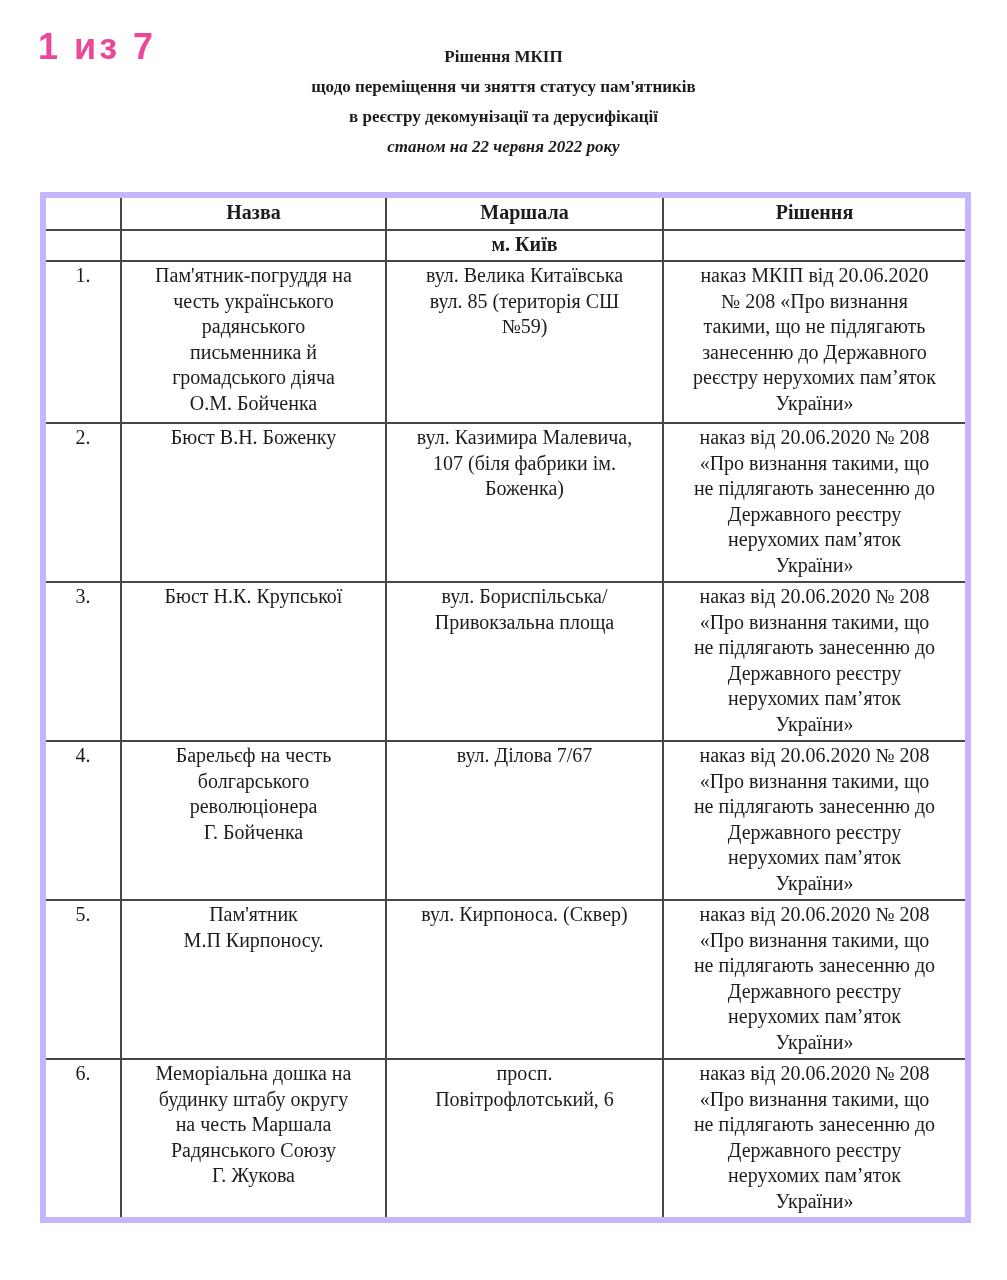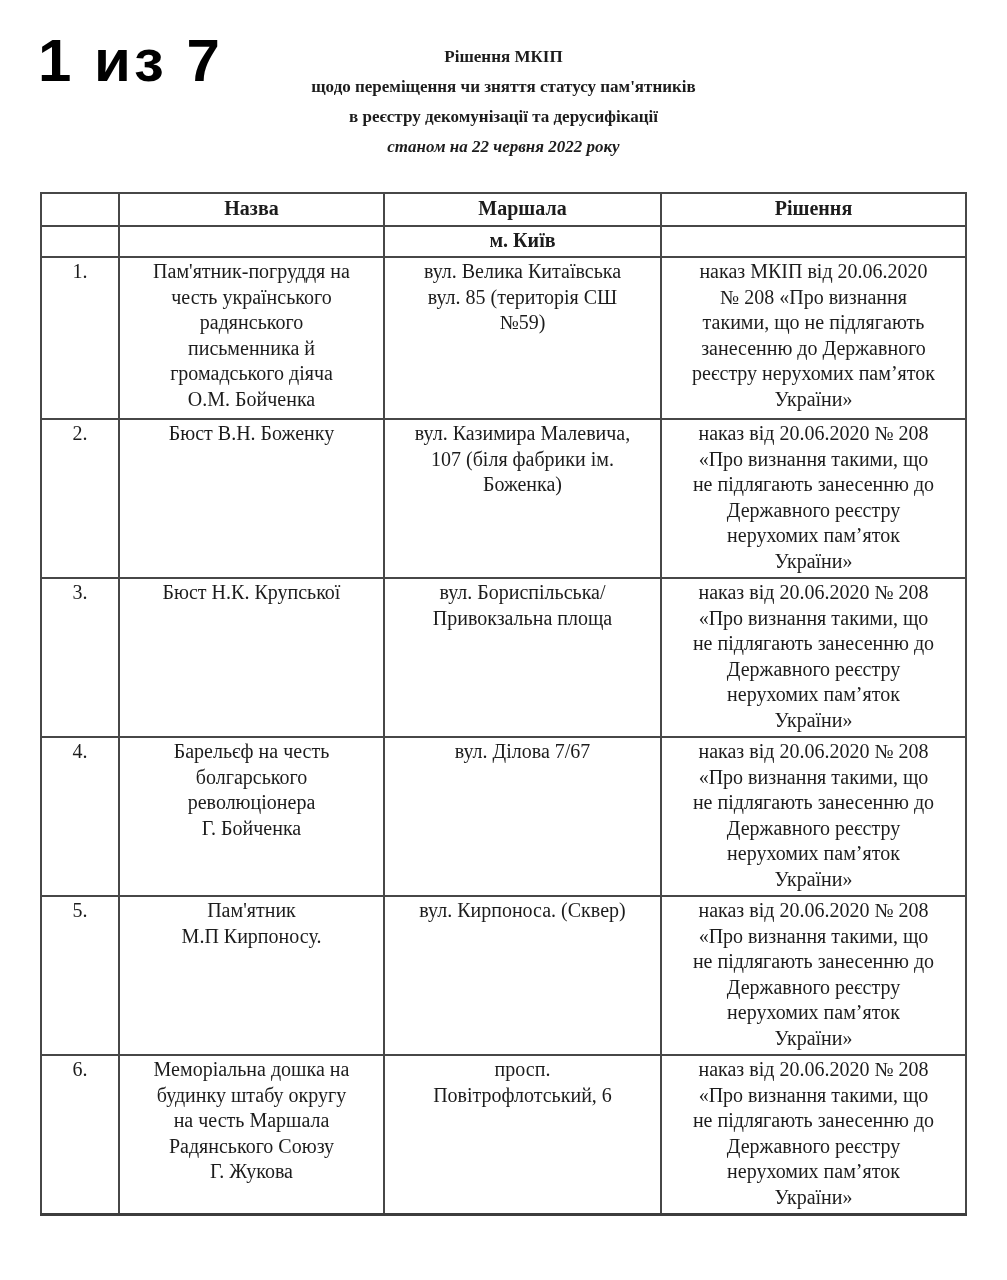--- a/index.html
+++ b/index.html
@@ -10,23 +10,23 @@
     background: #ffffff;
     font-family: "Liberation Serif", serif;
     color: #1c1c1c;
     overflow: hidden;
   }
   .page-indicator {
     position: absolute;
     left: 38px;
     top: 26px;
     font-family: "Liberation Sans", sans-serif;
-    font-size: 60px;
+    font-size: 36px;
     font-weight: bold;
-    color: #000000;
+    color: #ec4899;
     letter-spacing: 3px;
     white-space: nowrap;
   }
   .title-block {
     position: absolute;
     top: 42px;
     left: 0;
     width: 100%;
     text-align: center;
     font-size: 17px;
@@ -37,21 +37,21 @@
   .title-line.italic { font-style: italic; }
   table.doc-table {
     position: absolute;
     left: 40px;
     top: 192px;
     width: 925px;
     border-collapse: collapse;
     table-layout: fixed;
     font-size: 20px;
     line-height: 25.5px;
-    border: 2px solid #c4b5fd;
+    border: 6px solid #c4b5fd;
   }
   .doc-table th, .doc-table td {
     border: 2px solid #474747;
     padding: 1px 6px 3px 6px;
     vertical-align: top;
     text-align: center;
     white-space: pre-line;
     overflow: hidden;
   }
   .doc-table th { font-weight: bold; padding-top: 2px; }

